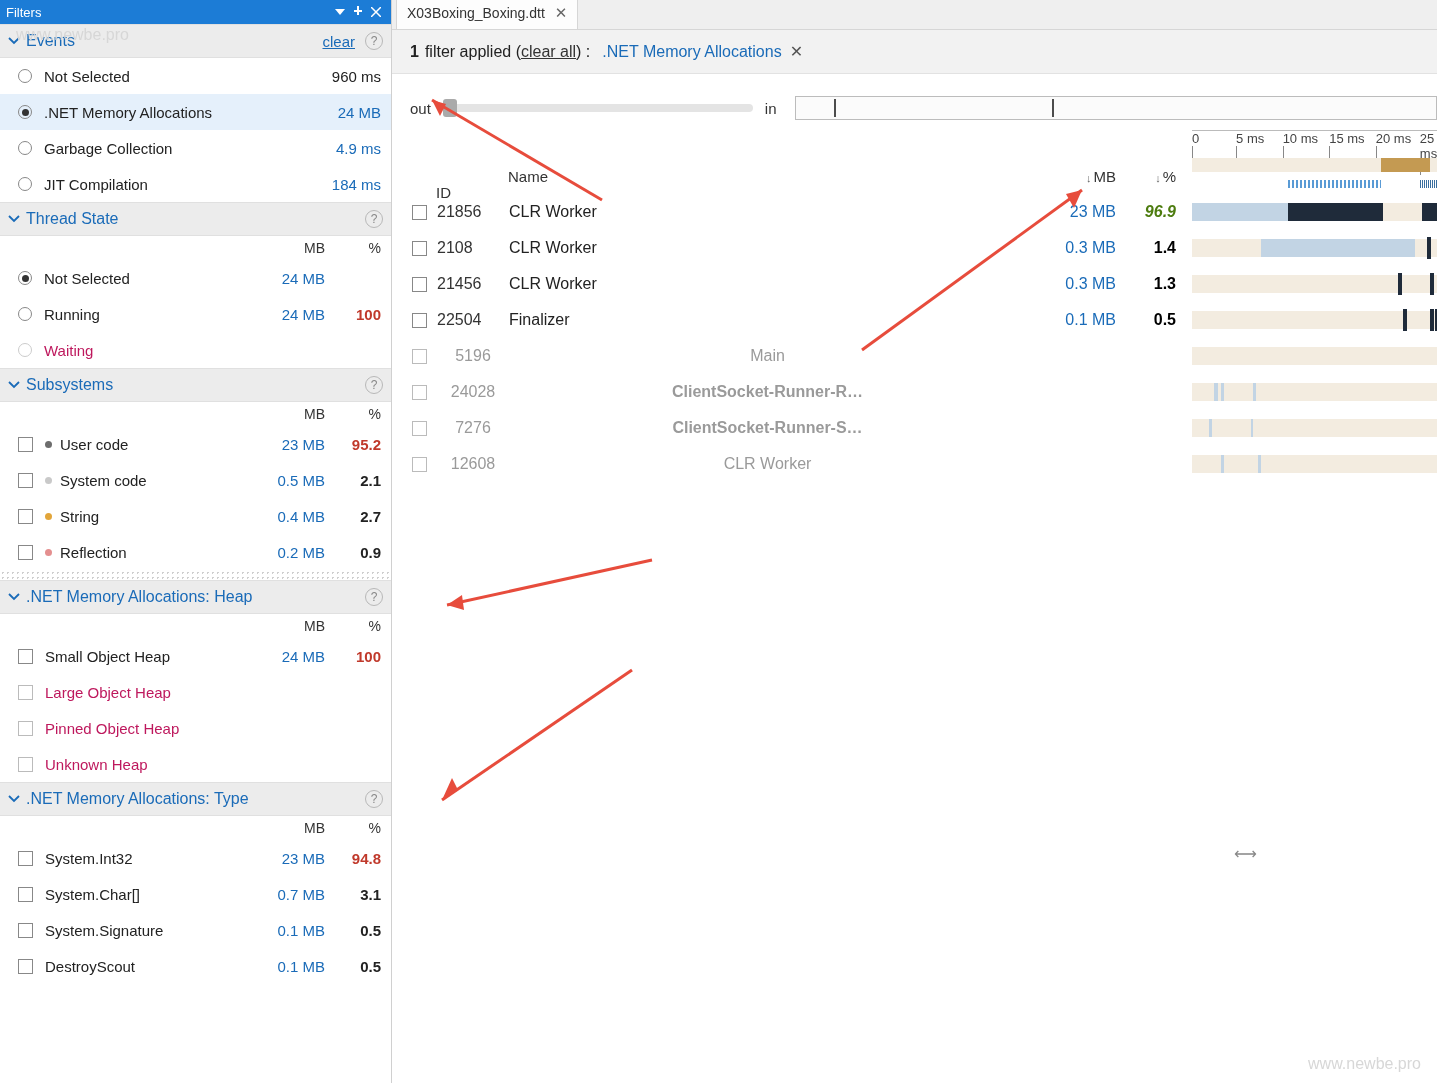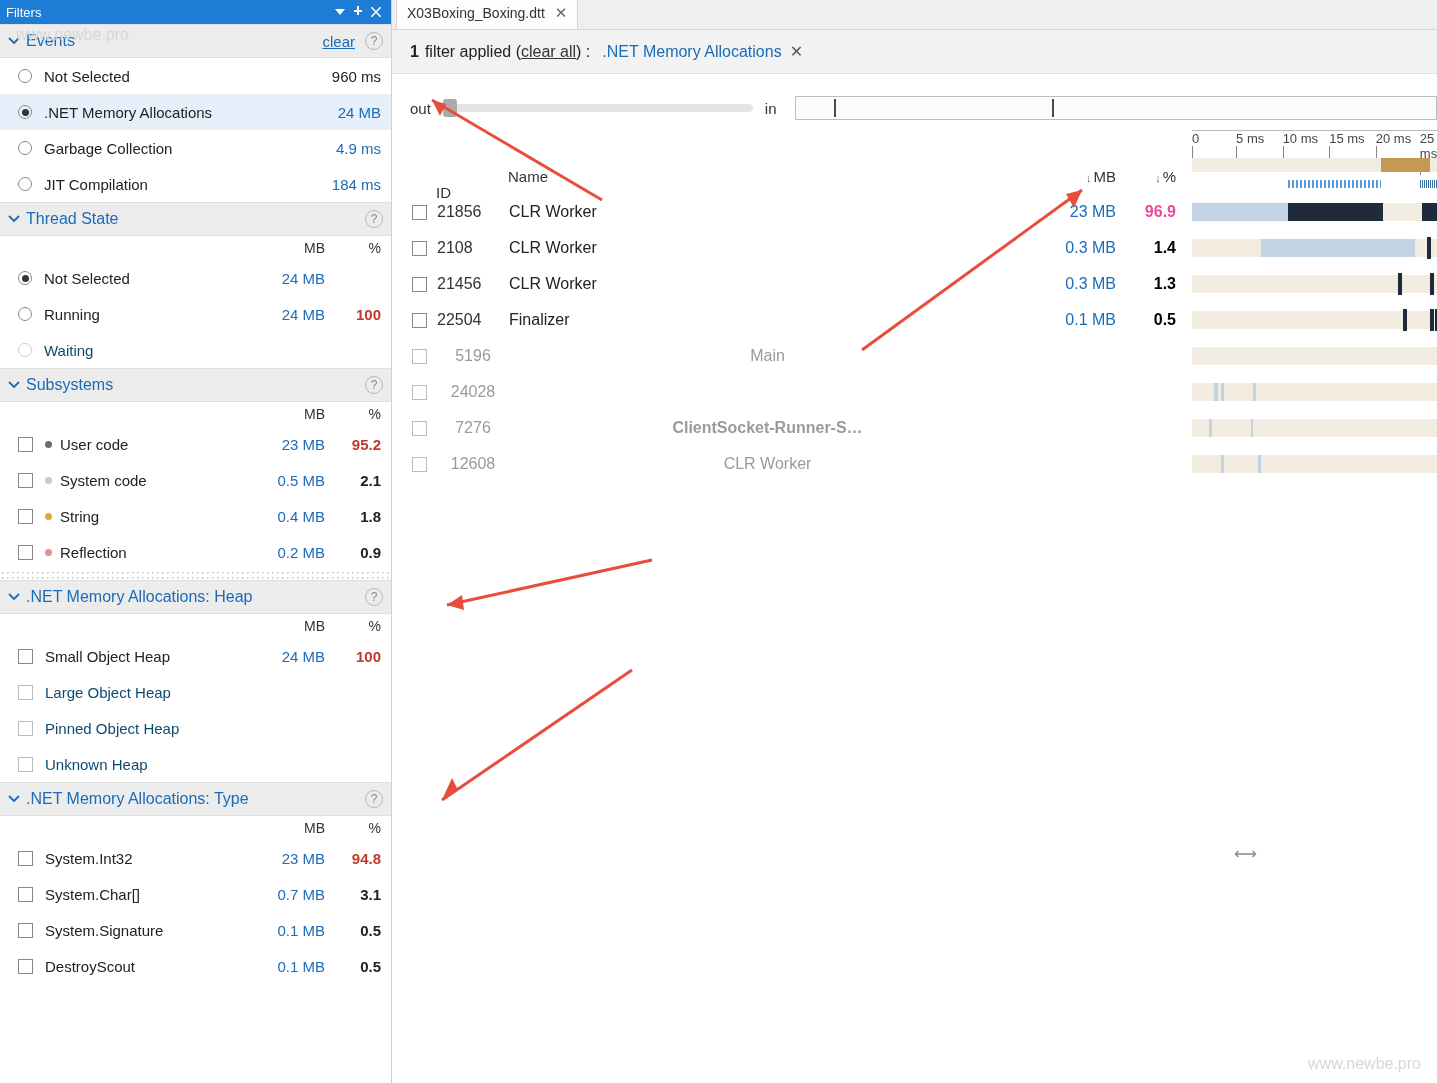--- a/index.html
+++ b/index.html
@@ -38,21 +38,21 @@
   .row .radio {
     width: 14px; height: 14px; border: 1.5px solid #888; border-radius: 50%;
     margin-right: 12px; display: flex; align-items: center; justify-content: center; cursor: pointer;
   }
   .row .radio.checked::after { content: ""; width: 7px; height: 7px; border-radius: 50%; background: #333; }
   .row .checkbox {
     width: 15px; height: 15px; border: 1.5px solid #888; margin-right: 12px; cursor: pointer;
   }
   .row .dot { width: 7px; height: 7px; border-radius: 50%; margin-right: 8px; }
   .row .name { flex: 1; color: #222; }
-  .row .name.disabled { color: #0c4a6e; }
+  .row .name.disabled { color: #be185d; }
   .row .mb { width: 74px; text-align: right; color: #1a6bb8; }
   .row .pct { width: 56px; text-align: right; font-weight: 600; color: #222; }
   .row .pct.red { color: #c0392b; }
   .row .mb.black { color: #222; }
   .row.disabled .checkbox { border-color: #bbb; }
 
   .dotted-divider { height: 10px; background:
     radial-gradient(#cfcfcf 1px, transparent 1px); background-size: 5px 5px; }
 
   
@@ -89,21 +89,21 @@
 
   .thread-row { display: flex; height: 36px; align-items: center; padding: 0 16px 0 20px; font-size: 16px; }
   .thread-row .cb { width: 15px; height: 15px; border: 1.5px solid #888; margin-right: 10px; cursor: pointer; }
   .thread-row .id-col { width: 72px; color: #333; }
   .thread-row .name-col { flex: 1; color: #222; }
   .thread-row.dim .id-col, .thread-row.dim .name-col { color: #9a9a9a; text-align: center; }
   .thread-row.dim .cb { border-color: #bbb; }
   .thread-row.bold .name-col { font-weight: 600; }
   .thread-row .mb-col { width: 90px; text-align: right; color: #1a6bb8; }
   .thread-row .pct-col { width: 60px; text-align: right; font-weight: 600; }
-  .thread-row .pct-col.red { color: #ec4899; }
+  .thread-row .pct-col.red { color: #4d7c0f; font-style: italic; }
 
   .timeline-col { flex: 1; position: relative; }
   .timeline-header-band { height: 36px; position: relative; }
   .band-overview { position: absolute; left: 0; right: 0; top: 0; height: 18px; }
   .band-overview .seg-gold { position: absolute; top: 0; height: 14px; background: #c49a52; }
   .band-overview .seg-base { position: absolute; top: 0; height: 14px; background: #f3ece0; }
   .band-detail { position: absolute; left: 0; right: 0; top: 18px; height: 18px; }
   .band-detail .dots { position: absolute; top: 4px; height: 8px; background: repeating-linear-gradient(90deg,#5a9bd5 0 2px, transparent 2px 4px); }
   .band-detail .dots.dense { background: repeating-linear-gradient(90deg,#3a6fa0 0 1px, transparent 1px 2px); }
 
@@ -241,21 +241,21 @@
       <span class="dot" style="background:#c9c9c9"></span>
       <span class="name">System code</span>
       <span class="mb">0.5 MB</span>
       <span class="pct">2.1</span>
     </div>
     <div class="row">
       <span class="checkbox"></span>
       <span class="dot" style="background:#e2a53a"></span>
       <span class="name">String</span>
       <span class="mb">0.4 MB</span>
-      <span class="pct">1.8</span>
+      <span class="pct">2.7</span>
     </div>
     <div class="row">
       <span class="checkbox"></span>
       <span class="dot" style="background:#e48f8f"></span>
       <span class="name">Reflection</span>
       <span class="mb">0.2 MB</span>
       <span class="pct">0.9</span>
     </div>
 
     <div class="dotted-divider"></div>
@@ -413,20 +413,21 @@
         <div class="thread-row dim">
           <span class="cb"></span>
           <span class="id-col">5196</span>
           <span class="name-col">Main</span>
           <span class="mb-col"></span>
             <span class="pct-col"></span>
         </div>
         <div class="thread-row dim bold">
           <span class="cb"></span>
           <span class="id-col">24028</span>
+          <span class="name-col">ClientSocket-Runner-R…</span>
           <span class="mb-col"></span>
             <span class="pct-col"></span>
         </div>
         <div class="thread-row dim bold">
           <span class="cb"></span>
           <span class="id-col">7276</span>
           <span class="name-col">ClientSocket-Runner-S…</span>
           <span class="mb-col"></span>
             <span class="pct-col"></span>
         </div>

